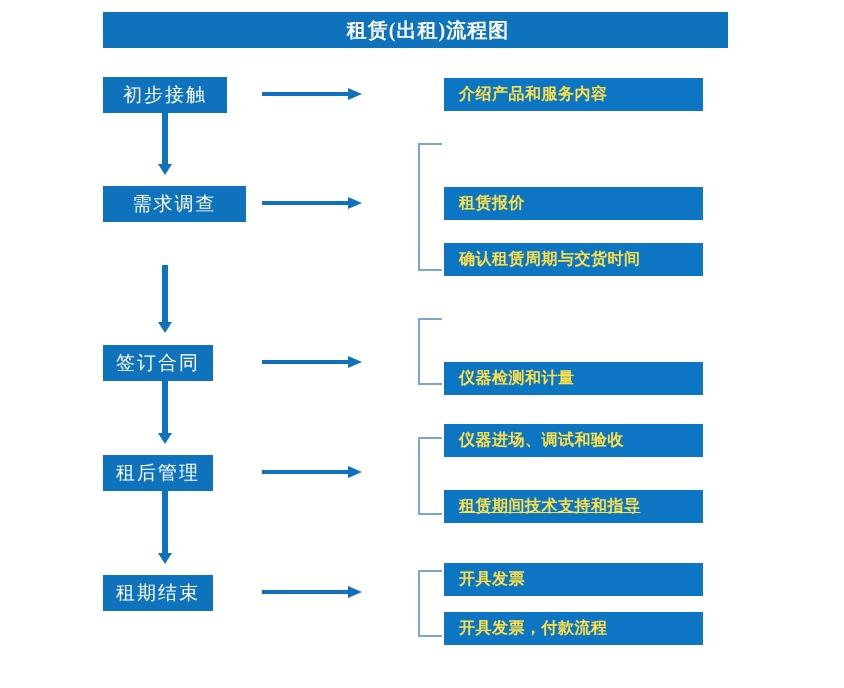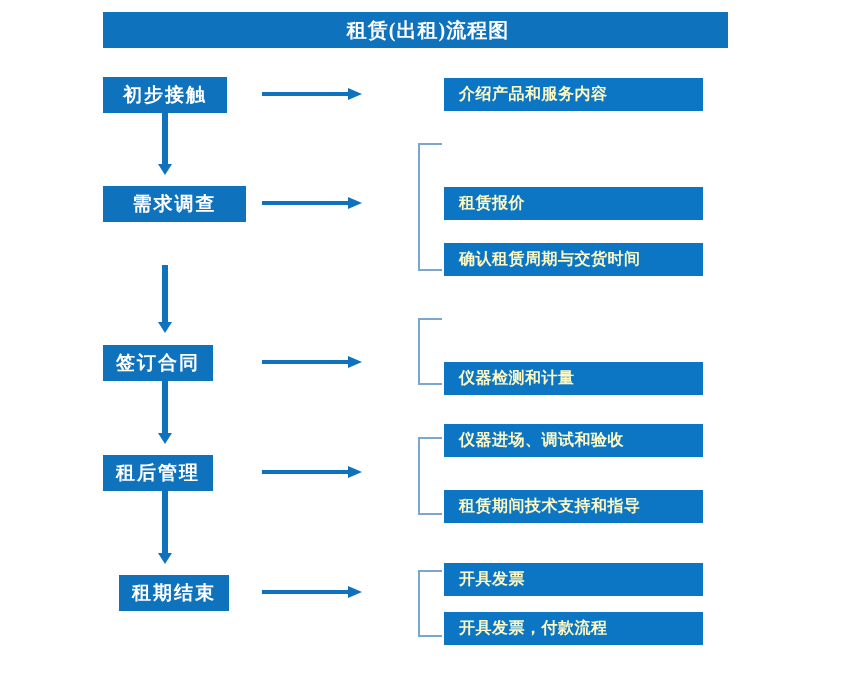--- a/index.html
+++ b/index.html
@@ -24,32 +24,32 @@
     letter-spacing:1px;
     padding-left:25px;
   }
 
   
   .stage-box{
     position:absolute;
     background:#0f72bd;
     color:#ffffff;
     font-size:19px;
-    font-weight:bold;
+    font-weight:normal;
     display:flex;align-items:center;justify-content:center;
     letter-spacing:2px;
     height:36px;
   }
 
   
   .detail-box{
     position:absolute;
     left:444px;width:259px;height:33px;
     background:#0d76c4;
-    color:#fef9c3;
+    color:#fde047;
     font-size:16px;
     font-weight:bold;
     display:flex;align-items:center;
     padding-left:15px;
     box-sizing:border-box;
     letter-spacing:0.5px;
   }
 
   
   .h-arrow{position:absolute;height:12px;}
@@ -146,28 +146,28 @@
   <div class="stage-box" style="left:103px;top:455px;width:110px;">租后管理</div>
 
   <div class="h-arrow" style="left:262px;top:466px;width:102px;">
     <div class="shaft"></div>
     <div class="head"></div>
   </div>
 
   <div class="bracket" style="top:437px;height:78px;"></div>
 
   <div class="detail-box" style="top:424px;">仪器进场、调试和验收</div>
-  <div class="detail-box" style="top:490px;">租赁期间技术支持和指导</div>
+  <div class="detail-box" style="top:490px;text-decoration:underline;">租赁期间技术支持和指导</div>
 
   <div class="v-arrow" style="left:158px;top:491px;height:73px;">
     <div class="shaft" style="height:62px;"></div>
     <div class="head"></div>
   </div>
 
-  <div class="stage-box" style="left:103px;top:575px;width:110px;margin-left:16px;">租期结束</div>
+  <div class="stage-box" style="left:103px;top:575px;width:110px;">租期结束</div>
 
   <div class="h-arrow" style="left:262px;top:586px;width:102px;">
     <div class="shaft"></div>
     <div class="head"></div>
   </div>
 
   <div class="bracket" style="top:570px;height:67px;"></div>
 
   <div class="detail-box" style="top:563px;">开具发票</div>
   <div class="detail-box" style="top:612px;">开具发票，付款流程</div>

